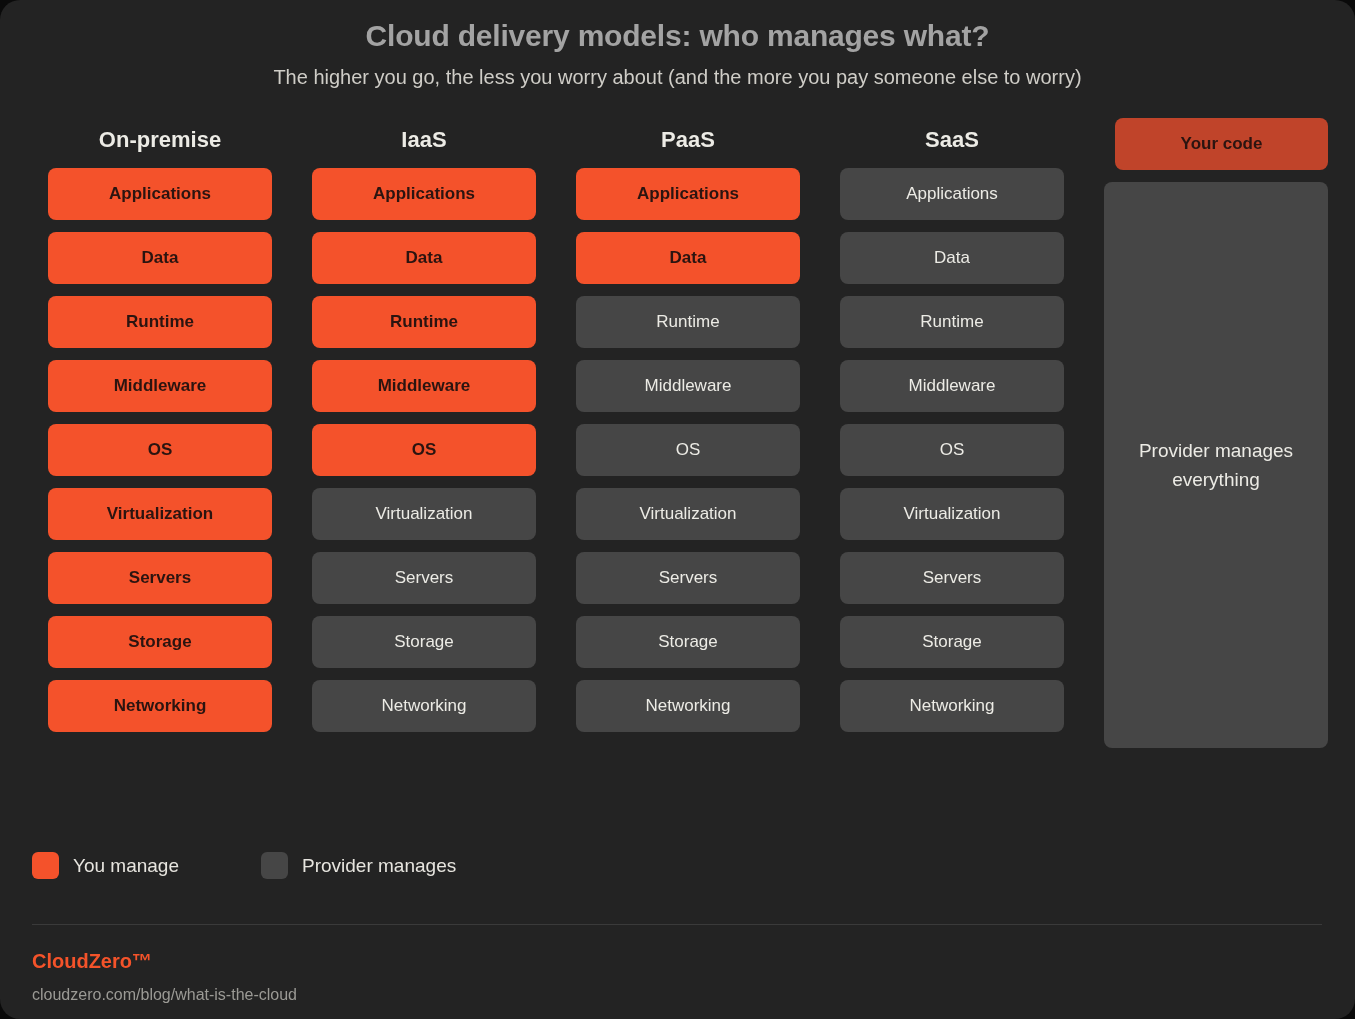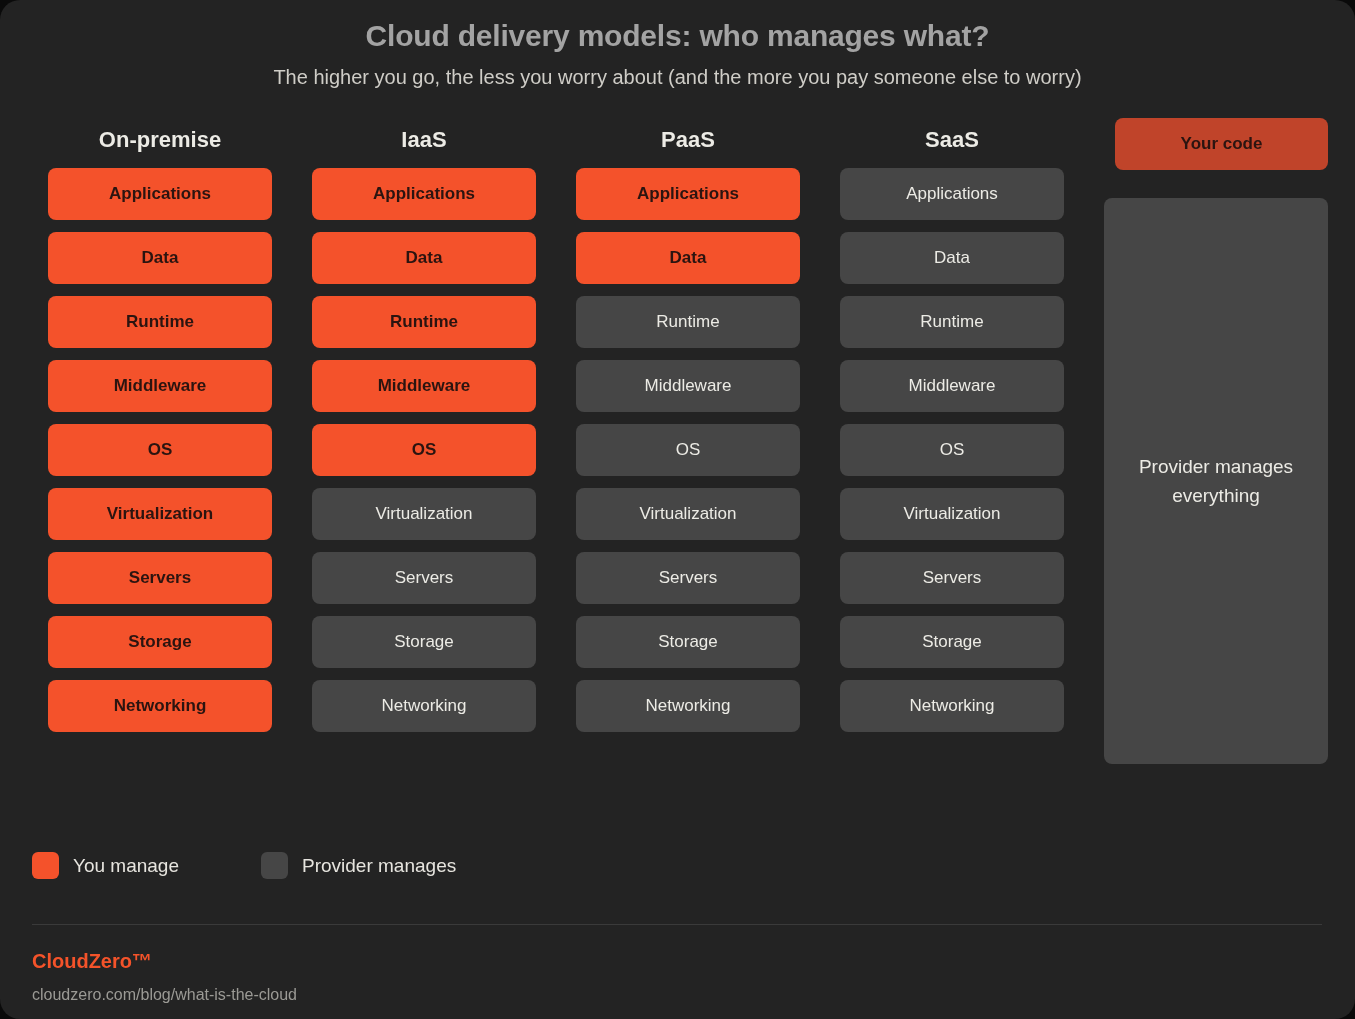--- a/index.html
+++ b/index.html
@@ -233,21 +233,21 @@
           <div class="layer provider">Virtualization</div>
           <div class="layer provider">Servers</div>
           <div class="layer provider">Storage</div>
           <div class="layer provider">Networking</div>
         </div>
       </div>
       <div class="column">
         <div class="stack">
           <div class="layer yourcode">Your code</div>
         </div>
-        <div class="bigbox" style="margin-top: 28px;">Provider manages everything</div>
+        <div class="bigbox" style="margin-top: 12px;">Provider manages everything</div>
       </div>
     </div>
 
   <div id="legend">
       <div class="legend-item">
         <span class="swatch you"></span>
         <span class="legend-label">You manage</span>
       </div>
       <div class="legend-item">
         <span class="swatch provider"></span>

